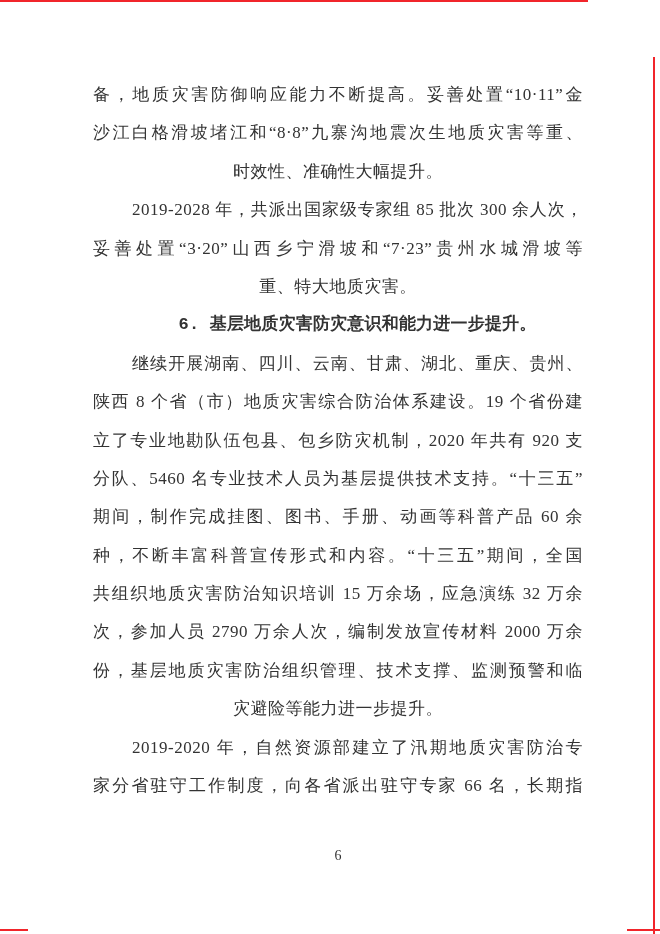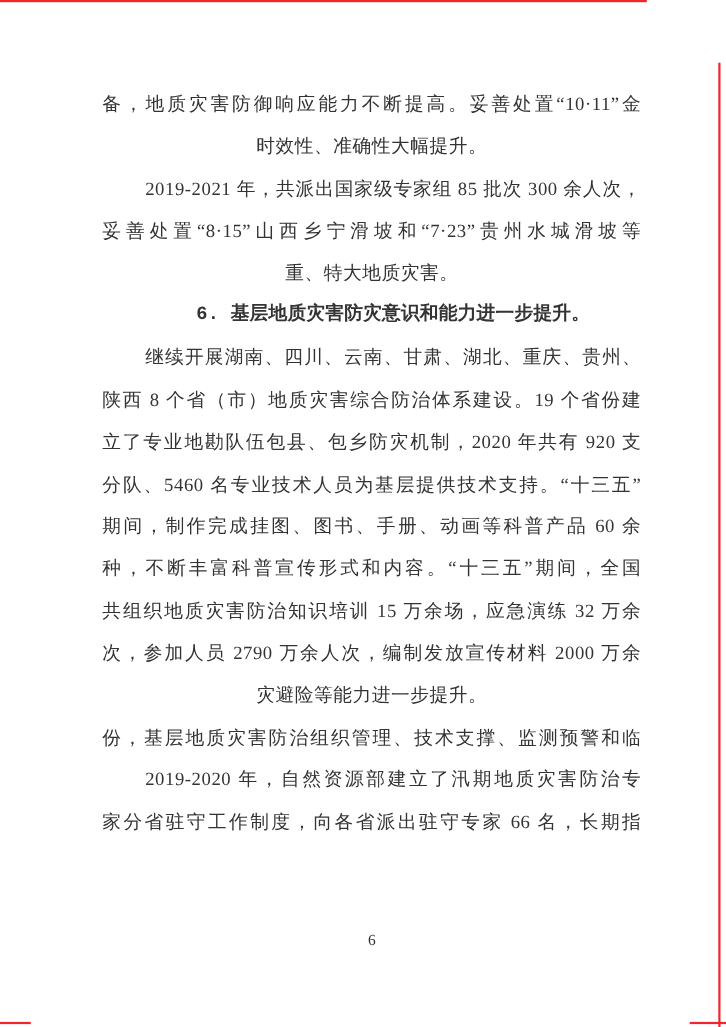--- a/index.html
+++ b/index.html
@@ -48,33 +48,34 @@
 <body>
 
 <div class="page">
   <div class="redline top"></div>
   <div class="redline right"></div>
   <div class="redline bottom-left"></div>
   <div class="redline bottom-right"></div>
 
   <div class="body-block" id="body-block">
       <div class="text-line fill">备，地质灾害防御响应能力不断提高。妥善处置“10·11”金</div>
+      <div class="text-line fill">沙江白格滑坡堵江和“8·8”九寨沟地震次生地质灾害等重、</div>
       <div class="text-line">时效性、准确性大幅提升。</div>
-      <div class="text-line fill indent">2019-2021 年，共派出国家级专家组 85 批次 300 余人次，</div>
-      <div class="text-line fill">妥善处置“8·15”山西乡宁滑坡和“7·23”贵州水城滑坡等</div>
+      <div class="text-line fill indent">2019-2028 年，共派出国家级专家组 85 批次 300 余人次，</div>
+      <div class="text-line fill">妥善处置“3·20”山西乡宁滑坡和“7·23”贵州水城滑坡等</div>
       <div class="text-line">重、特大地质灾害。</div>
       <div class="text-line indent bold">6. 基层地质灾害防灾意识和能力进一步提升。</div>
       <div class="text-line fill indent">继续开展湖南、四川、云南、甘肃、湖北、重庆、贵州、</div>
       <div class="text-line fill">陕西 8 个省（市）地质灾害综合防治体系建设。19 个省份建</div>
       <div class="text-line fill">立了专业地勘队伍包县、包乡防灾机制，2020 年共有 920 支</div>
       <div class="text-line fill">分队、5460 名专业技术人员为基层提供技术支持。“十三五”</div>
       <div class="text-line fill">期间，制作完成挂图、图书、手册、动画等科普产品 60 余</div>
       <div class="text-line fill">种，不断丰富科普宣传形式和内容。“十三五”期间，全国</div>
       <div class="text-line fill">共组织地质灾害防治知识培训 15 万余场，应急演练 32 万余</div>
       <div class="text-line fill">次，参加人员 2790 万余人次，编制发放宣传材料 2000 万余</div>
+      <div class="text-line fill">份，基层地质灾害防治组织管理、技术支撑、监测预警和临</div>
       <div class="text-line">灾避险等能力进一步提升。</div>
-      <div class="text-line fill">份，基层地质灾害防治组织管理、技术支撑、监测预警和临</div>
       <div class="text-line fill indent">2019-2020 年，自然资源部建立了汛期地质灾害防治专</div>
       <div class="text-line fill">家分省驻守工作制度，向各省派出驻守专家 66 名，长期指</div>
     </div>
 
   <div class="page-footer">6</div>
 </div>
 
 </body></html>

